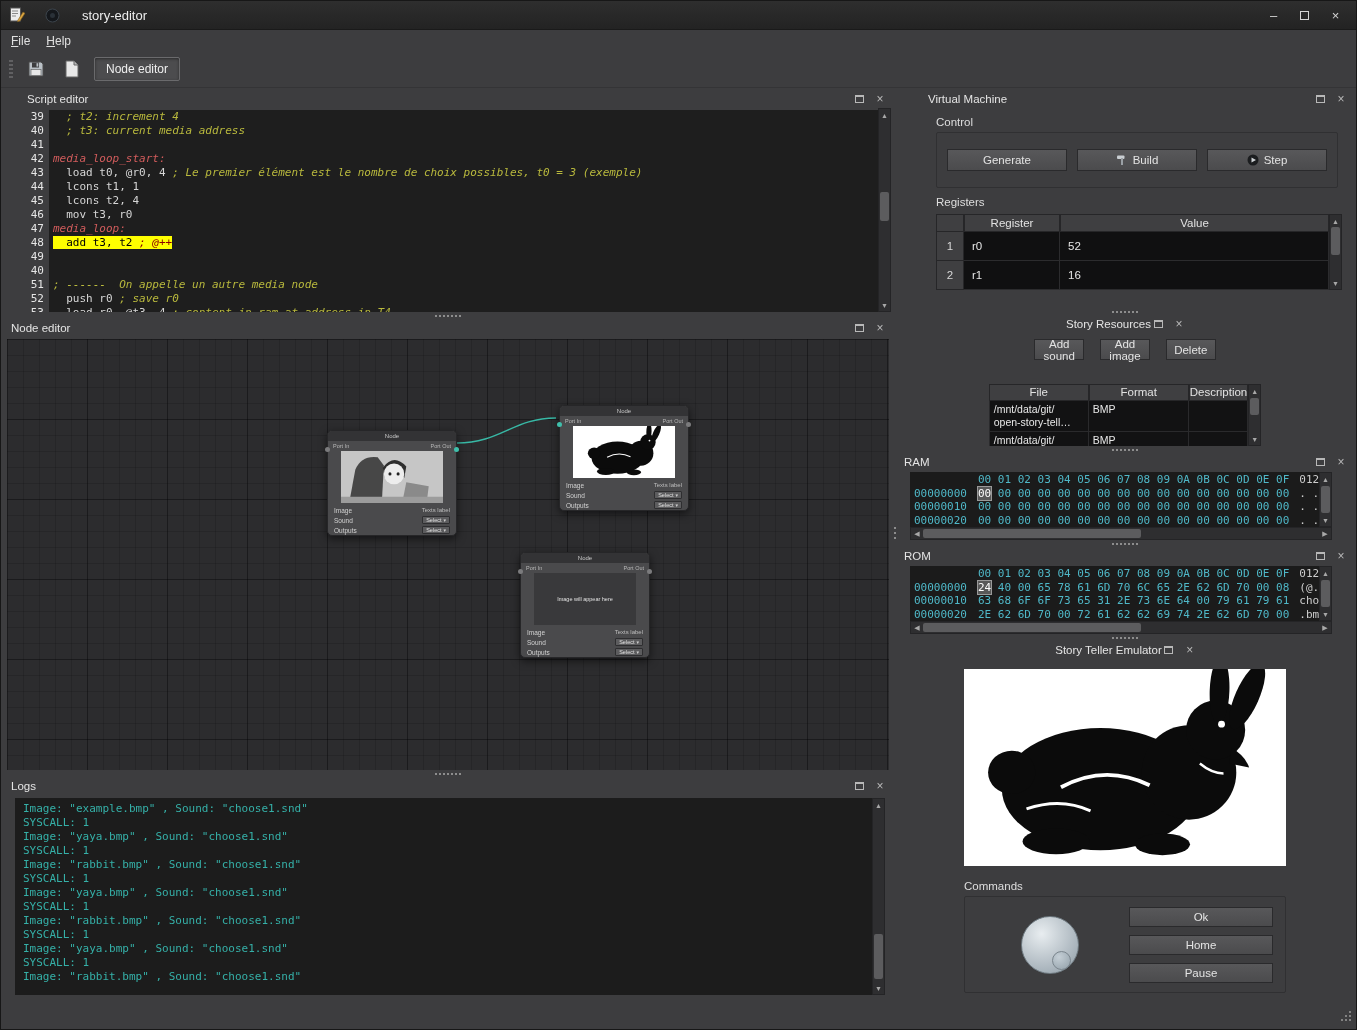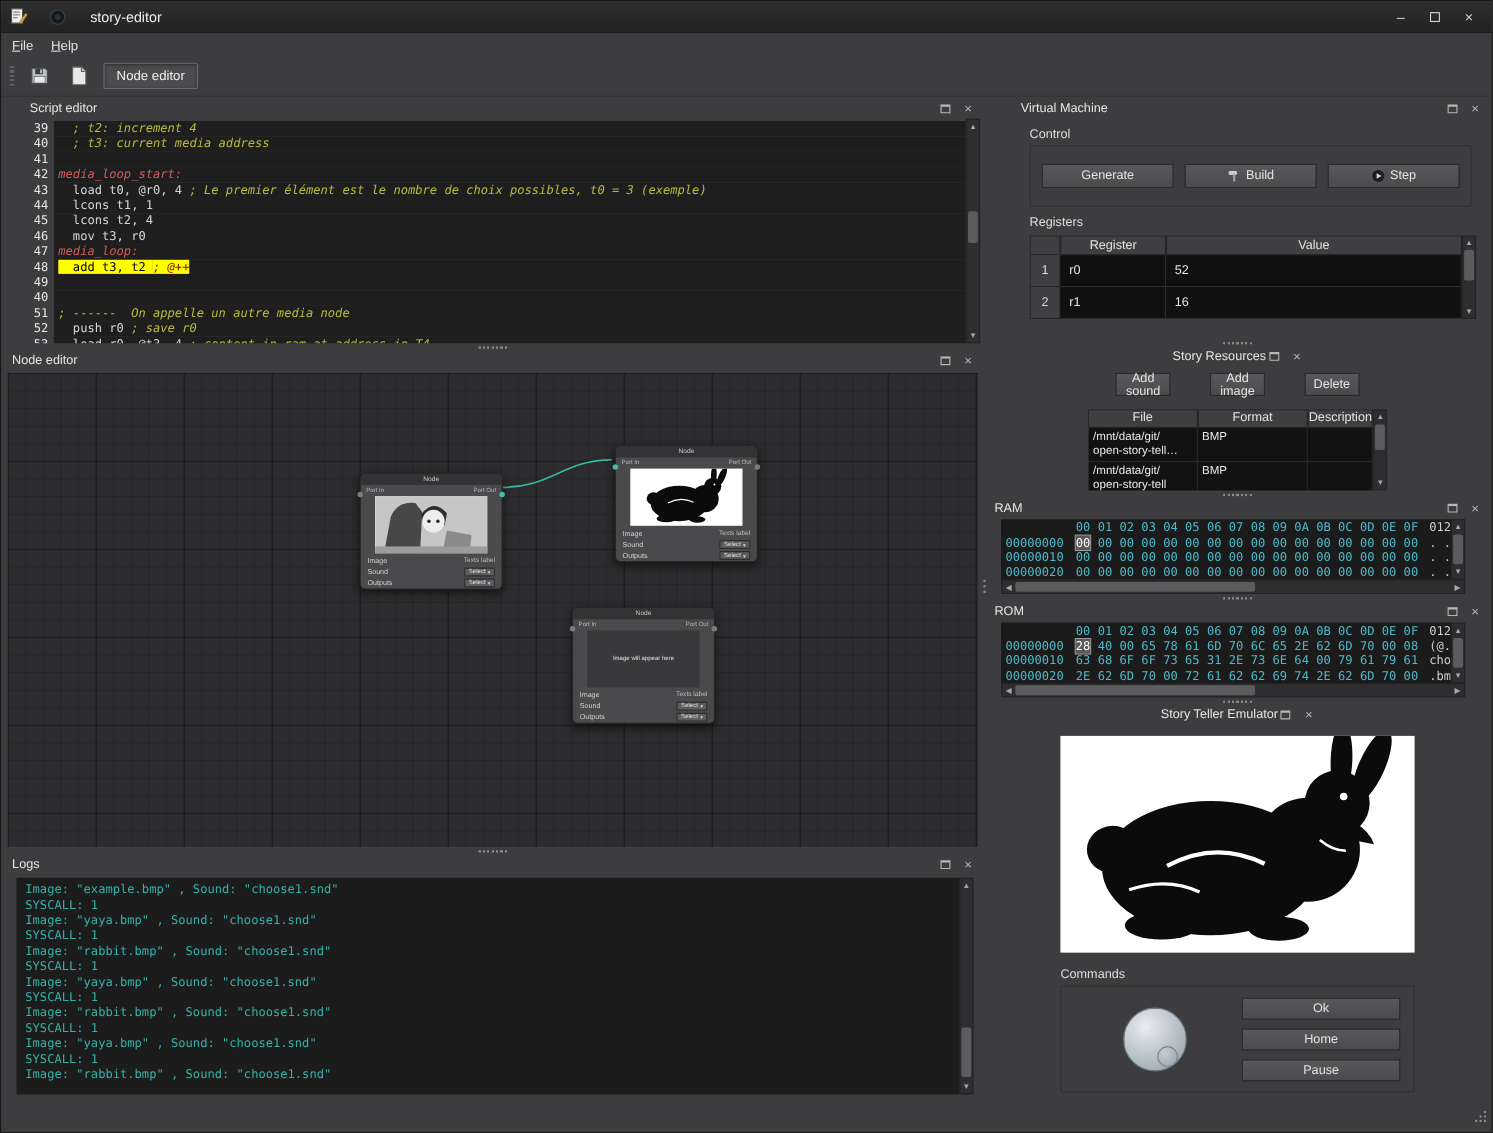--- a/index.html
+++ b/index.html
@@ -139,21 +139,21 @@
   .reg-col1 { width:96px; flex:none; }
   .reg-col2 { flex:1; min-width:0; }
   .reg-row { height:29px; }
   .reg-row .reg-gutter { background:#3f3f41; border:1px solid #262628; border-top:none;
                          text-align:center; line-height:28px; color:#d8d8d8; }
   .reg-row .reg-col1, .reg-row .reg-col2 { background:#101011; border:1px solid #2c2c2e; border-top:none;
                          border-left:none; line-height:28px; padding-left:8px; color:#e6e6e6; }
 
   
   .res-panel { height:131px;align-items:center; }
-  .res-btn-row { display:flex; gap:36px; margin:6px 12px 4px 12px; }
+  .res-btn-row { display:flex; gap:16px; margin:6px 12px 16px 12px; }
   .res-btn-row .btn { flex:1; height:21px; }
   .res-wrap { display:flex; margin:8px 12px 0 12px; flex:1; overflow:hidden; min-height:0; }
   .res-table { flex:1; display:flex; flex-direction:column; min-width:0; }
   .res-head-row { display:flex; }
   .res-head-row > span { background:#3f3f41; border:1px solid #262628; height:17px; line-height:15px;
                          text-align:center; font-size:11.5px; color:#e2e2e2; }
   .res-c1 { width:100px; flex:none; } .res-c2 { width:100px; flex:none; } .res-c3 { flex:1; min-width:0; }
   .res-row { display:flex; height:31px; }
   .res-row > span { background:#121213; border:1px solid #2a2a2c; border-top:none; border-left:none;
                     font-size:10.5px; color:#e8e8e8; padding:2px 4px; overflow:hidden; }
@@ -681,21 +681,21 @@
                 <span class="close-glyph">×</span>
               </span>
           </span>
         </div>
         <div class="hex-outer">
           <div class="hex-mid">
             <div class="hex-rows">
               <div class="hex-row"><span class="hex-addr"></span><span>00 01 02 03 04 05 06 07 08 09 0A 0B 0C 0D 0E 0F</span><span class="hex-ascii">012</span></div>
               <div>
 
-              <div class="hex-row"><span class="hex-addr">00000000</span><span class="sel">28</span><span> 40 00 65 78 61 6D 70 6C 65 2E 62 6D 70 00 08</span><span class="hex-ascii">(@.</span></div>
+              <div class="hex-row"><span class="hex-addr">00000000</span><span class="sel">24</span><span> 40 00 65 78 61 6D 70 6C 65 2E 62 6D 70 00 08</span><span class="hex-ascii">(@.</span></div>
                   <div class="hex-row"><span class="hex-addr">00000010</span><span>63</span><span> 68 6F 6F 73 65 31 2E 73 6E 64 00 79 61 79 61</span><span class="hex-ascii">cho</span></div>
                   <div class="hex-row"><span class="hex-addr">00000020</span><span>2E</span><span> 62 6D 70 00 72 61 62 62 69 74 2E 62 6D 70 00</span><span class="hex-ascii">.bm</span></div>
                 </div>
             </div>
             <div class="vscroll">
               <span class="sb-arrow">▲</span>
               <span class="sb-track">
                   <span class="sb-thumb" style="top:1px;bottom:1px"></span>
                 </span>
               <span class="sb-arrow">▼</span>

